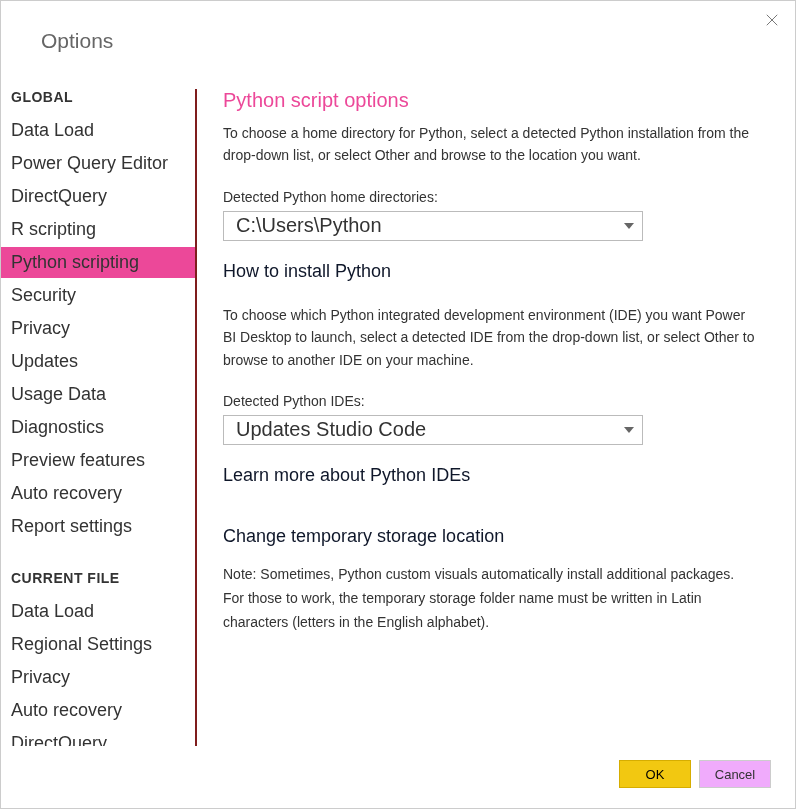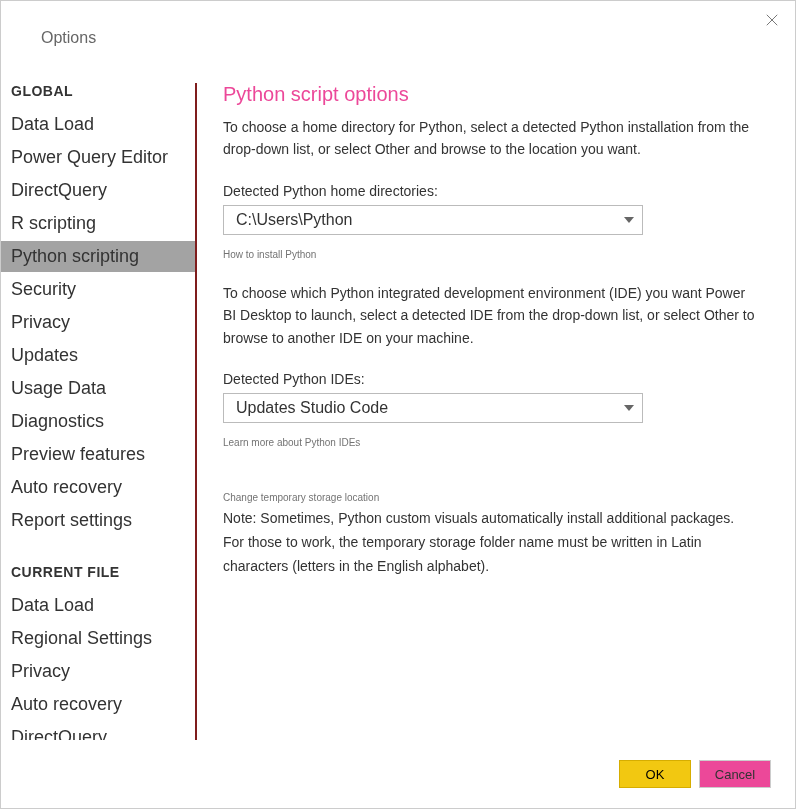--- a/index.html
+++ b/index.html
@@ -24,21 +24,21 @@
       width: 16px;
       height: 16px;
       cursor: pointer;
       color: #666;
     }
     .close-icon svg {
       width: 14px;
       height: 14px;
     }
     .dialog-title {
-      font-size: 16px;
+      font-size: 21px;
       font-weight: 300;
       color: #666;
       padding: 28px 0 0 40px;
     }
     .content {
       display: flex;
       margin-top: 36px;
       height: calc(100% - 150px);
     }
     .sidebar {
@@ -61,21 +61,21 @@
     }
     .sidebar-item {
       padding: 5px 10px;
       cursor: pointer;
       color: #333;
       font-size: 18px;
       margin-bottom: 2px;
       border-radius: 0;
     }
     .sidebar-item.selected {
-      background: #a3a3a3;
+      background: #ec4899;
     }
     .main-panel {
       flex: 1;
       padding: 0 36px 0 26px;
       overflow-y: auto;
     }
     .panel-title {
       font-size: 20px;
       font-weight: 400;
       color: #ec4899;
@@ -95,35 +95,35 @@
     .dropdown {
       width: 420px;
       border: 1px solid #bbb;
       height: 30px;
       display: flex;
       align-items: center;
       padding: 0 8px 0 12px;
       justify-content: space-between;
       cursor: pointer;
       background: #fff;
-      margin-bottom: 10px;
-      font-size: 16px;
+      margin-bottom: 20px;
+      font-size: 20px;
     }
     .dropdown-arrow {
       color: #666;
     }
     .dropdown-arrow svg {
       width: 10px;
       height: 10px;
       display: block;
     }
     .link {
-      color: #737373;
-      cursor: pointer;
-      font-size: 10px;
+      color: #0f172a;
+      cursor: pointer;
+      font-size: 18px;
       display: inline-block;
       margin-bottom: 22px;
     }
     .note-text {
       font-size: 14px;
       color: #333;
       line-height: 1.7;
     }
     .button-bar {
       position: absolute;
@@ -139,21 +139,21 @@
       font-size: 13px;
       cursor: pointer;
       font-family: inherit;
     }
     .btn-primary {
       background: #f2c811;
       border-color: #d6ad00;
       color: #000;
     }
     .btn-secondary {
-      background: #ec4899;
+      background: #f0abfc;
       border-color: #ccc;
       color: #333;
     }
   </style>
 </head>
 <body>
 
 <div class="close-icon">
   <svg viewBox="0 0 16 16" stroke="currentColor" stroke-width="1" fill="none">
     <line x1="2" y1="2" x2="14" y2="14"></line>
@@ -222,21 +222,21 @@
         <svg viewBox="0 0 10 10">
             <polygon points="0,2 10,2 5,8" fill="currentColor"></polygon>
           </svg>
       </span>
     </div>
 
     <span class="link">Learn more about Python IDEs</span>
 
     <div style="height:18px"></div>
 
-    <span class="link" style="margin-bottom:4px">Change temporary storage location</span>
+    <span class="link" style="margin-bottom:16px">Change temporary storage location</span>
     <div class="note-text">Note: Sometimes, Python custom visuals automatically install additional packages. For those to work, the temporary storage folder name must be written in Latin characters (letters in the English alphabet).</div>
   </div>
 
 </div>
 
 <div class="button-bar">
   <button class="btn btn-primary">OK</button>
   <button class="btn btn-secondary">Cancel</button>
 </div>
 

